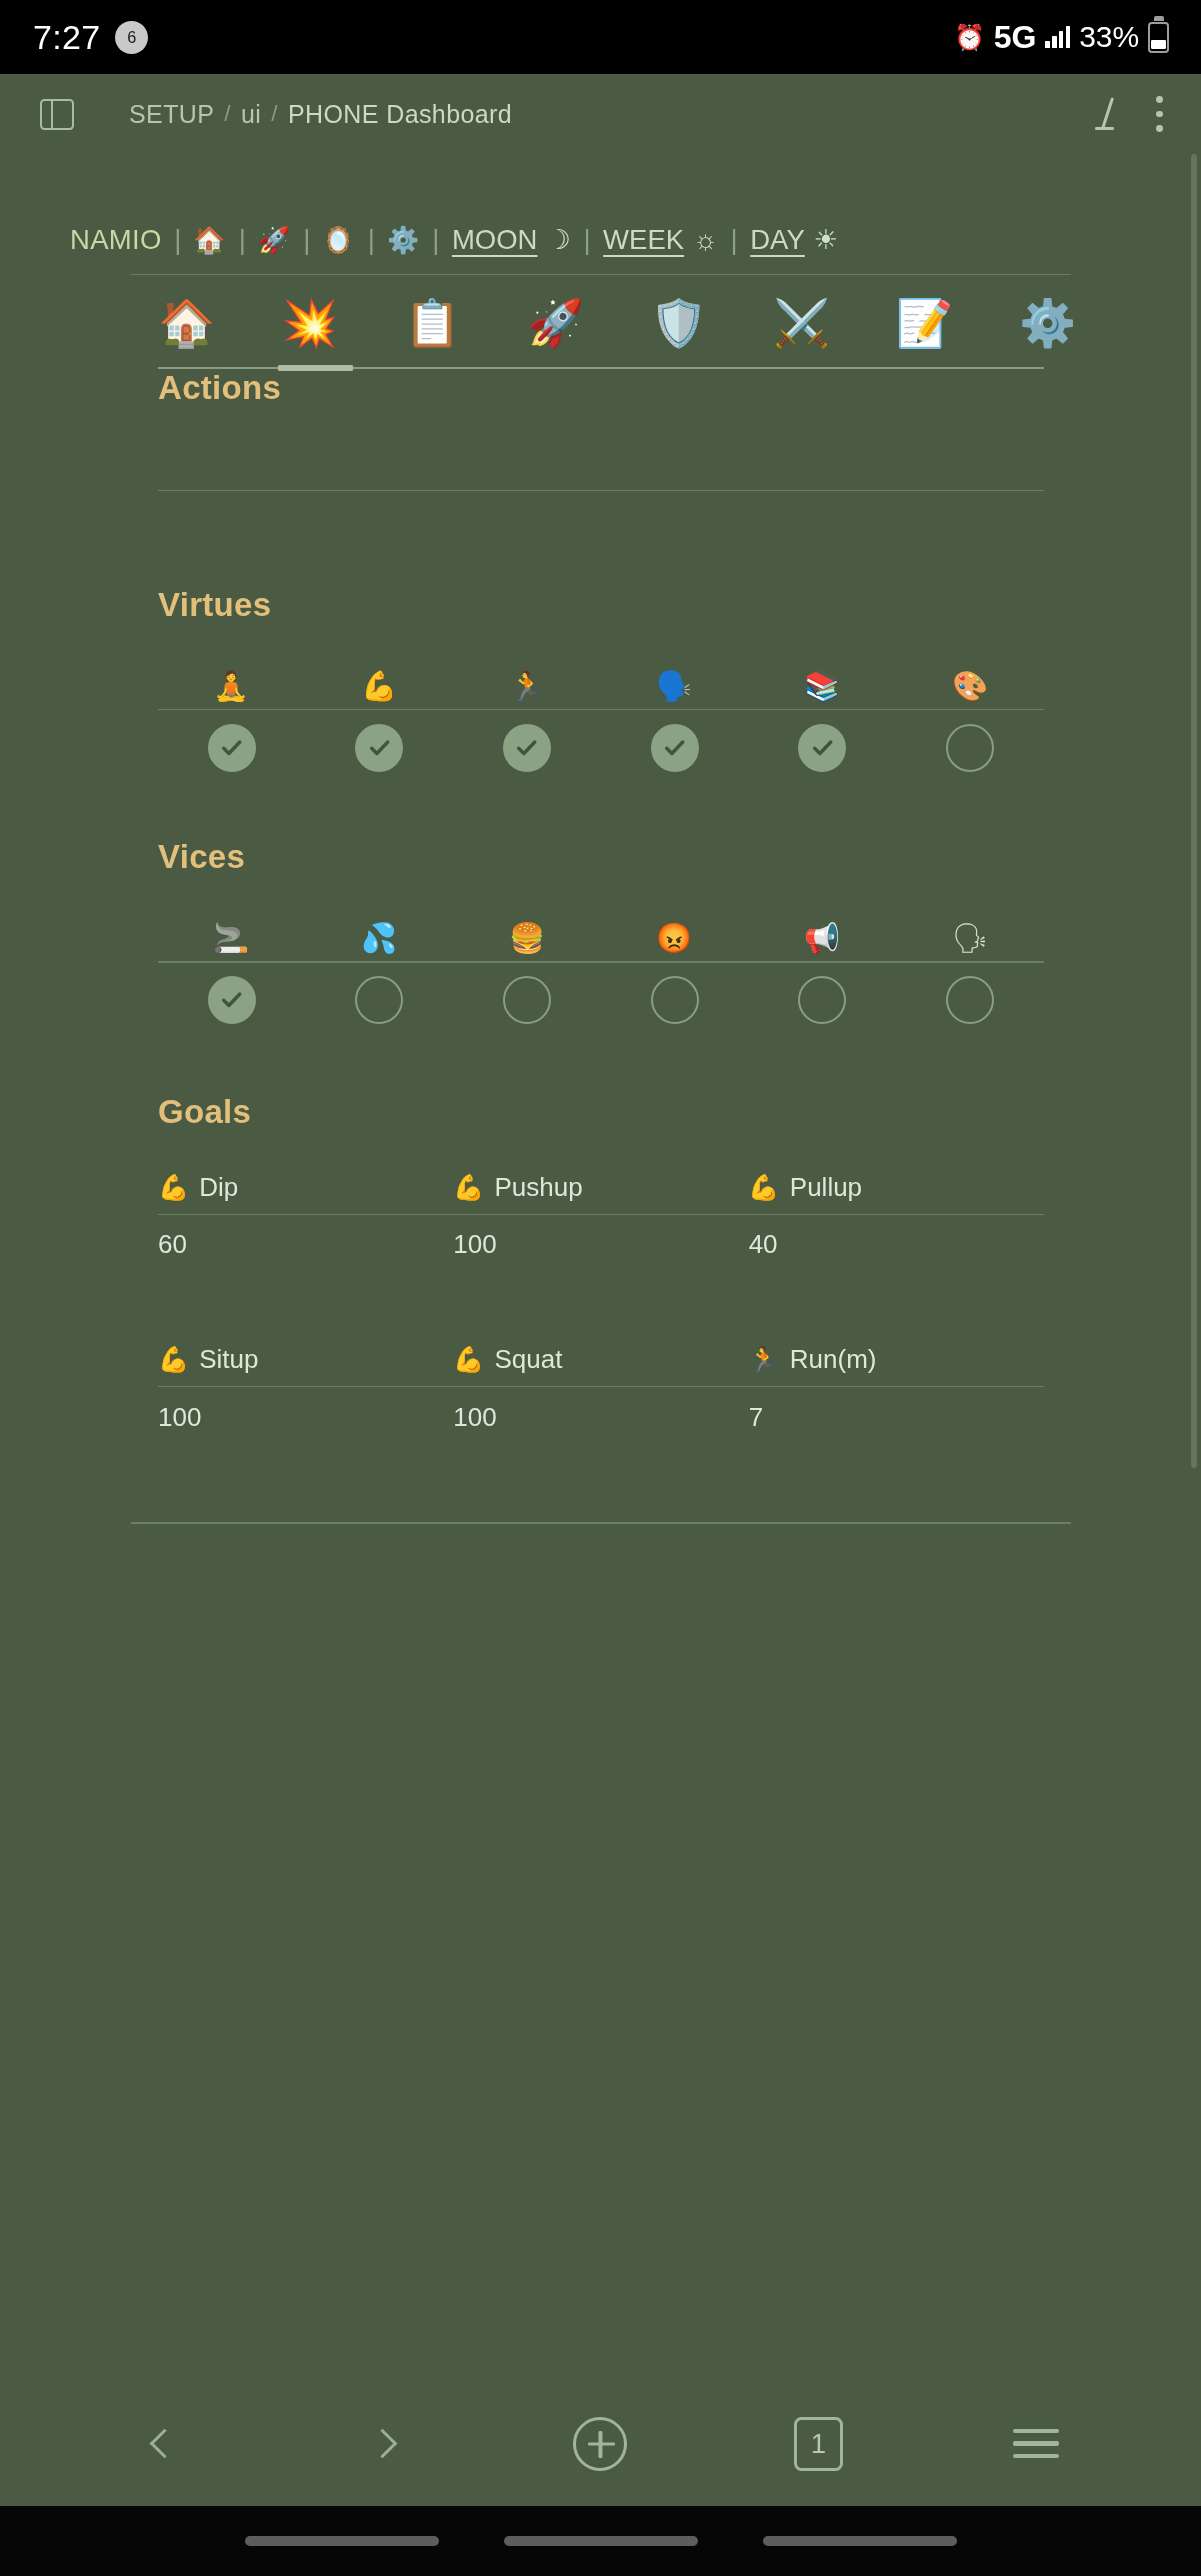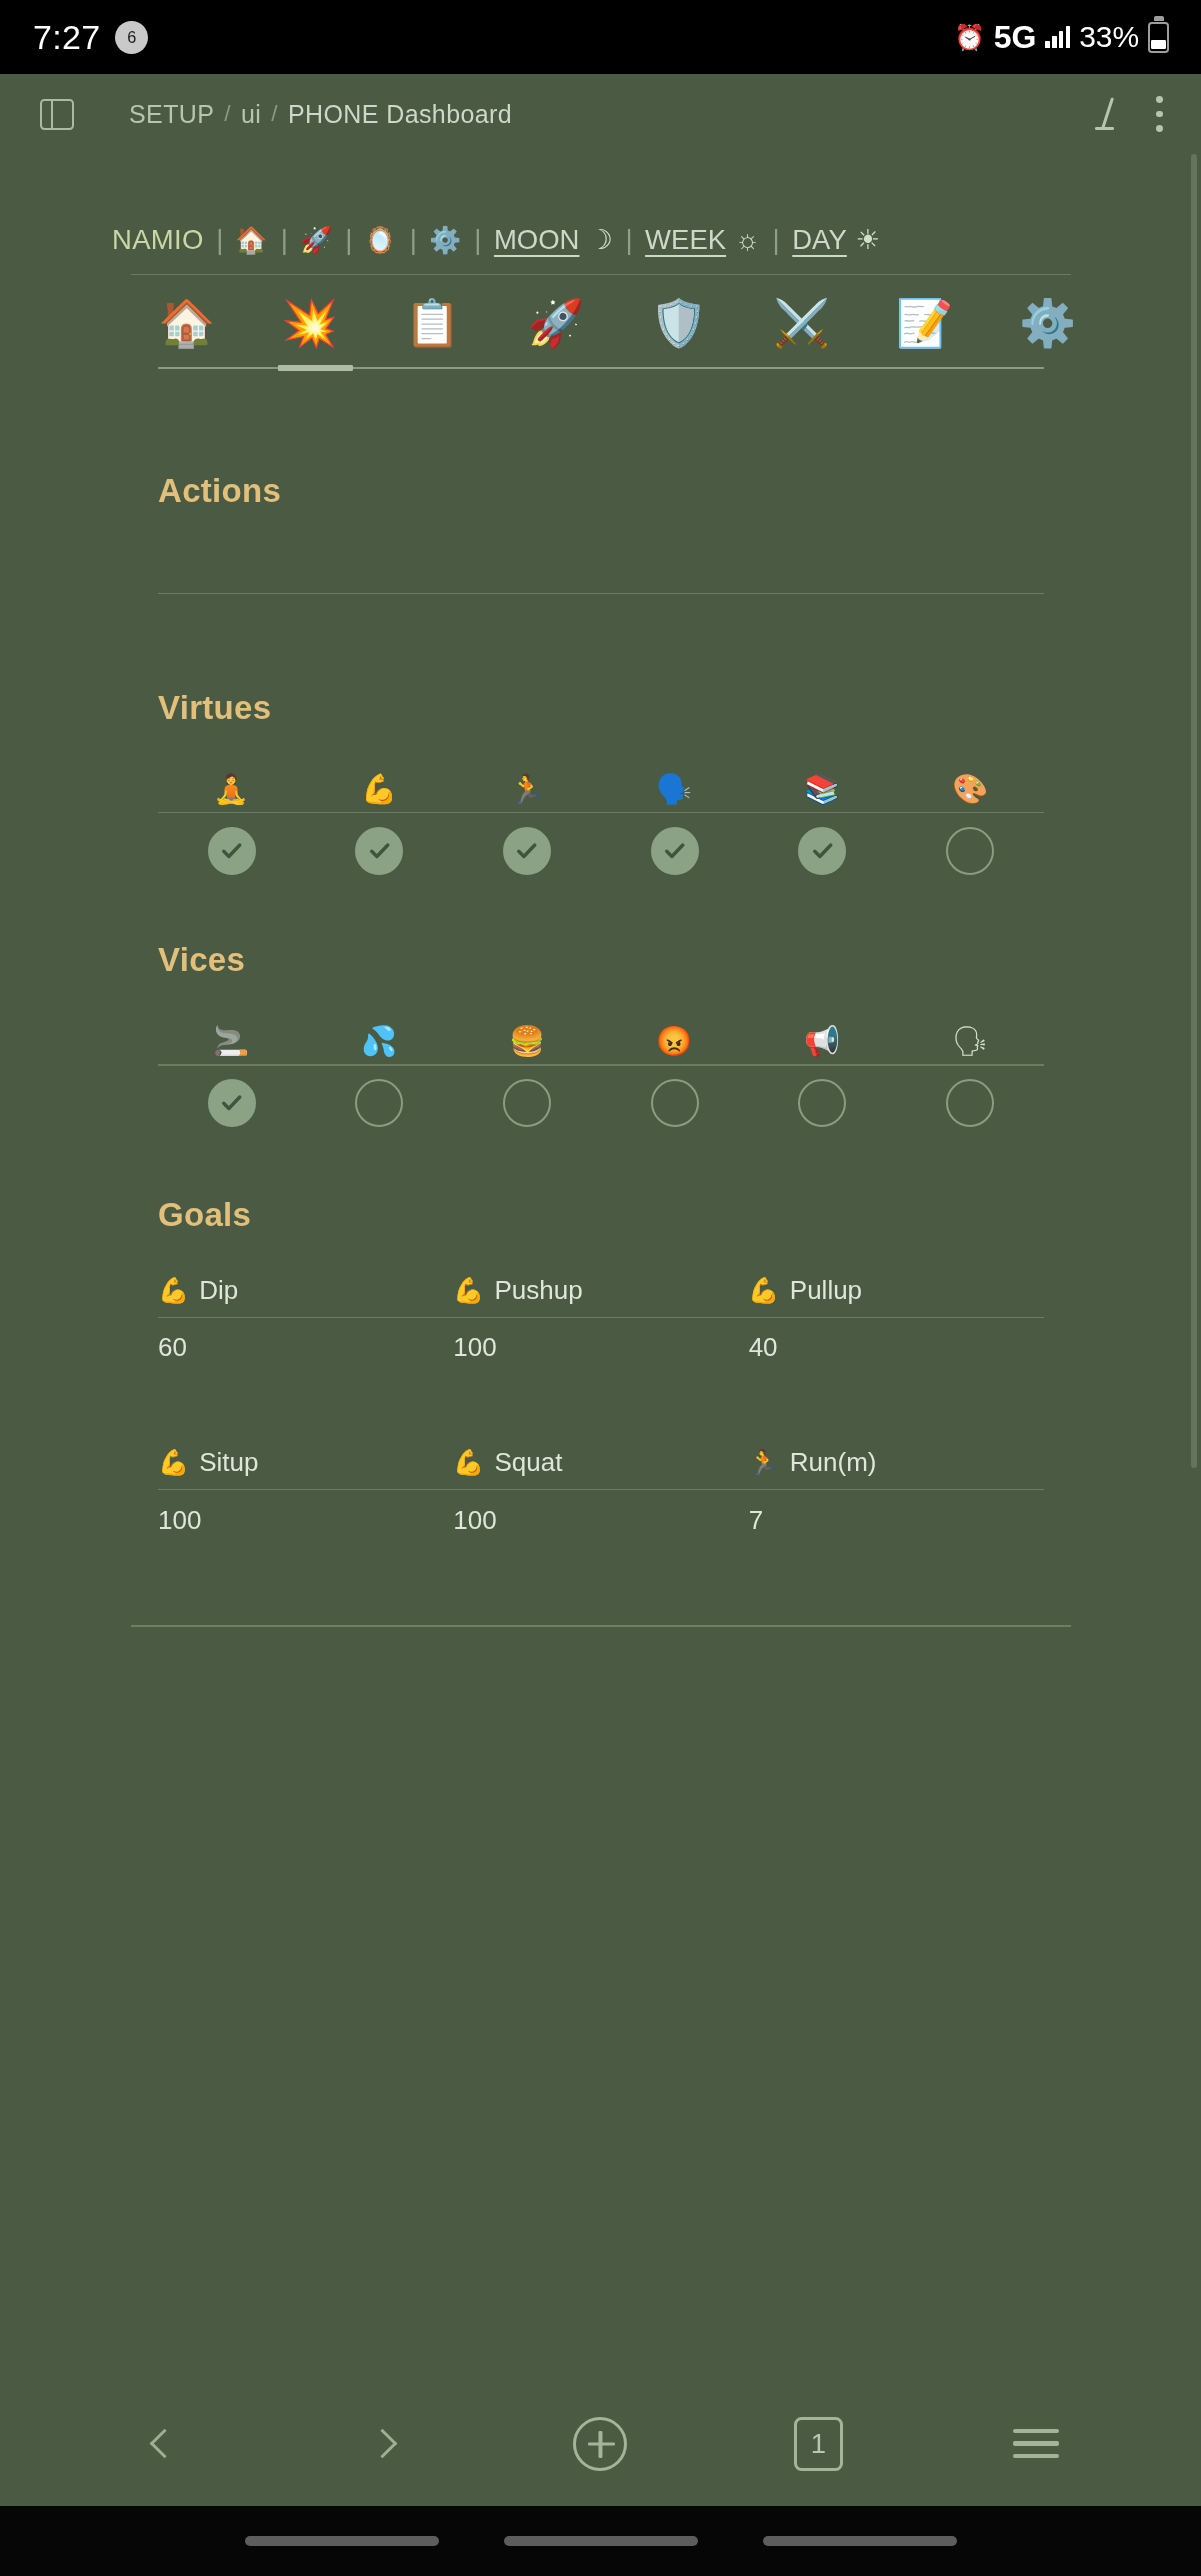--- a/index.html
+++ b/index.html
@@ -63,21 +63,21 @@
 
   
   .page{ position:relative; padding:0 0 0 0; }
   .scrollbar{
     position:absolute;right:5px;top:0;width:5.6px;height:1314px;background:#7b8b74;border-radius:3.8px;opacity:.55;
   }
 
   
   .mode-nav{
     display:flex;align-items:center;flex-wrap:nowrap;gap:0;
-    padding:69px 0 0 112px; font-size:27.5px; color:#c8d4a9;
+    padding:69px 0 0 70px; font-size:27.5px; color:#c8d4a9;
   }
   .mode-nav .lbl{ color:#c9d6a6; letter-spacing:0.3px; }
   .mode-nav .und{ text-decoration:underline; text-underline-offset:6.3px; color:#cdd8c8; }
   .mode-nav .pipe{ color:#8fa088; margin:0 12.5px; font-size:27.5px; }
   .mode-nav .emo{ font-size:26px; line-height:1; }
   .mode-nav .wicon{ font-size:27.5px; margin-left:8.8px; color:#cfe0c8; }
   .divider-top{
     margin:17.5px 131px 0 131px;height:1.3px;background:#6f8167;opacity:.85;
   }
 
@@ -233,21 +233,21 @@
     <div class="tab-item">🚀</div>
     <div class="tab-item">🛡️</div>
     <div class="tab-item">⚔️</div>
     <div class="tab-item">📝</div>
     <div class="tab-item">⚙️</div>
   </div>
   <div class="tab-underline">
     <div class="active"></div>
   </div>
 
-  <div class="section" style="padding-top:91px;margin-top:12px;">
+  <div class="section" style="">
     <div class="sec-title">Actions</div>
     <div class="thin-rule" style="margin-top:83px;"></div>
   </div>
 
   <div class="section" style="padding-top:95px;">
     <div class="sec-title">Virtues</div>
     <div class="grid6" style="margin-top:39px;">
       <div class="icon-cell">🧘</div>
       <div class="icon-cell">💪</div>
       <div class="icon-cell">🏃</div>

